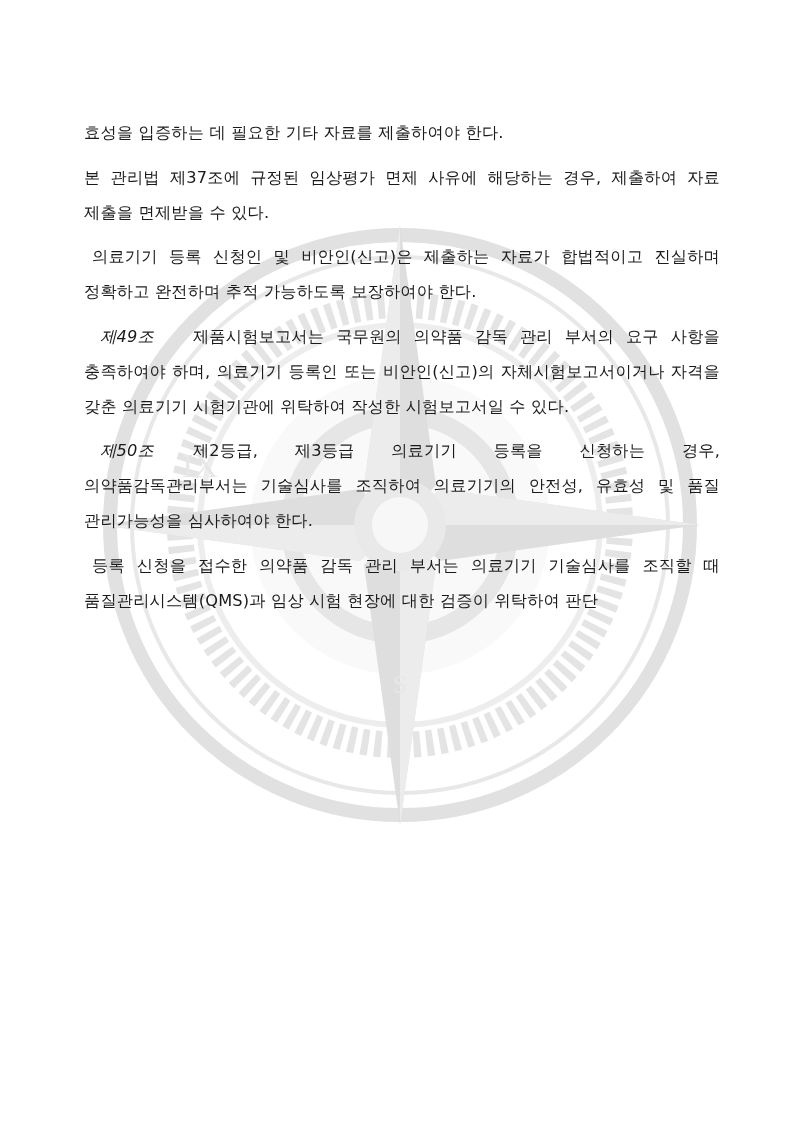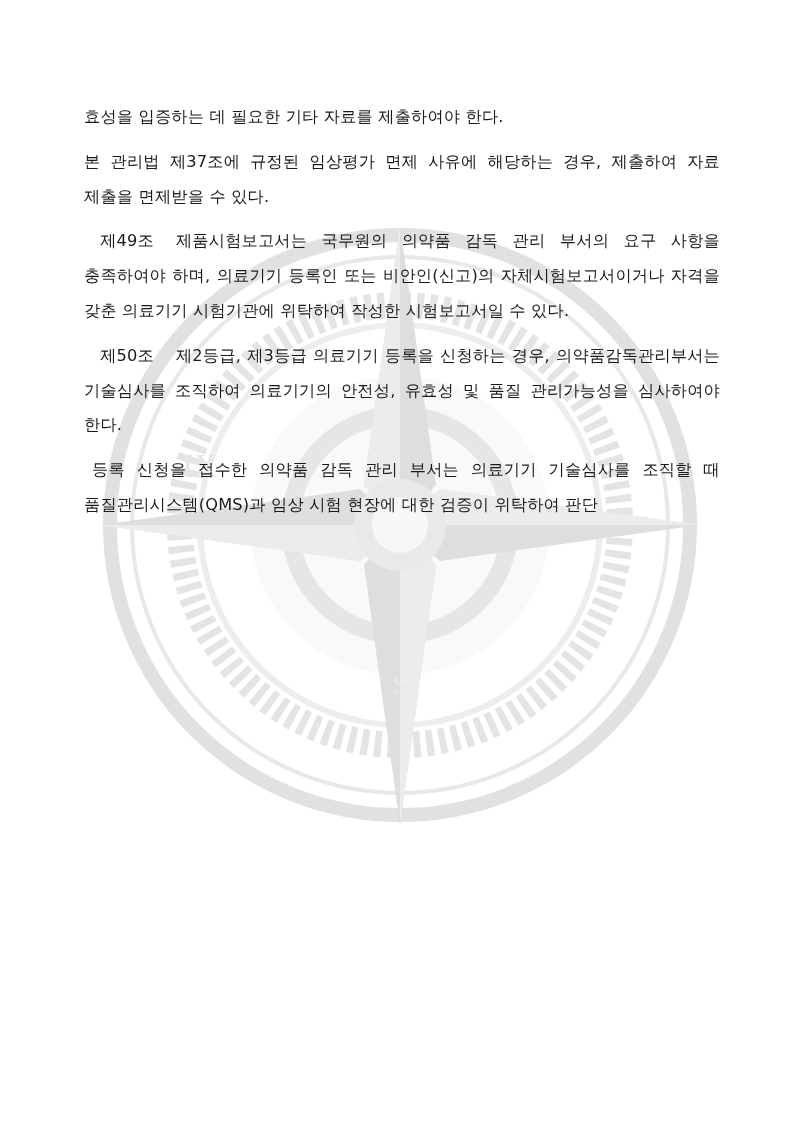--- a/index.html
+++ b/index.html
@@ -28,36 +28,37 @@
       top: 220px;
       width: 610px;
       height: 610px;
       opacity: 0.55;
       pointer-events: none;
       z-index: 0;
     }
     .content {
       position: absolute;
       left: 84px;
-      top: 100px;
+      top: 116px;
       width: 636px;
       z-index: 1;
     }
     .para {
       margin: 0 0 10px 0;
       font-size: 16.2px;
       line-height: 34.8px;
       letter-spacing: 0.2px;
       text-align: justify;
       word-break: keep-all;
     }
     .para.indent { text-indent: 0.5em; }
     .article-no {
       display: inline-block;
-      margin-right: 22px;
+      margin-right: 39px;
+      font-style: italic;
     }
   </style>
 </head>
 <body>
 
 <div class="page">
 
   <svg class="watermark" viewBox="-305 -305 610 610" xmlns="http://www.w3.org/2000/svg">
     <defs>
       <radialGradient id="wmfade" cx="50%" cy="50%" r="50%">
@@ -105,20 +106,23 @@
   </svg>
 
   <div class="content">
     <p class="para">
       <span>효성을 입증하는 데 필요한 기타 자료를 제출하여야 한다.</span>
     </p>
     <p class="para">
       <span>본 관리법 제37조에 규정된 임상평가 면제 사유에 해당하는 경우, 제출하여 자료 제출을 면제받을 수 있다.</span>
     </p>
     <p class="para indent">
+      <span>의료기기 등록 신청인 및 비안인(신고)은 제출하는 자료가 합법적이고 진실하며 정확하고 완전하며 추적 가능하도록 보장하여야 한다.</span>
+    </p>
+    <p class="para indent">
       <span class="article-no">제49조</span><span>제품시험보고서는 국무원의 의약품 감독 관리 부서의 요구 사항을 충족하여야 하며, 의료기기 등록인 또는 비안인(신고)의 자체시험보고서이거나 자격을 갖춘 의료기기 시험기관에 위탁하여 작성한 시험보고서일 수 있다.</span>
     </p>
     <p class="para indent">
       <span class="article-no">제50조</span><span>제2등급, 제3등급 의료기기 등록을 신청하는 경우, 의약품감독관리부서는 기술심사를 조직하여 의료기기의 안전성, 유효성 및 품질 관리가능성을 심사하여야 한다.</span>
     </p>
     <p class="para indent">
       <span>등록 신청을 접수한 의약품 감독 관리 부서는 의료기기 기술심사를 조직할 때 품질관리시스템(QMS)과 임상 시험 현장에 대한 검증이 위탁하여 판단</span>
     </p>
   </div>
 </div>

